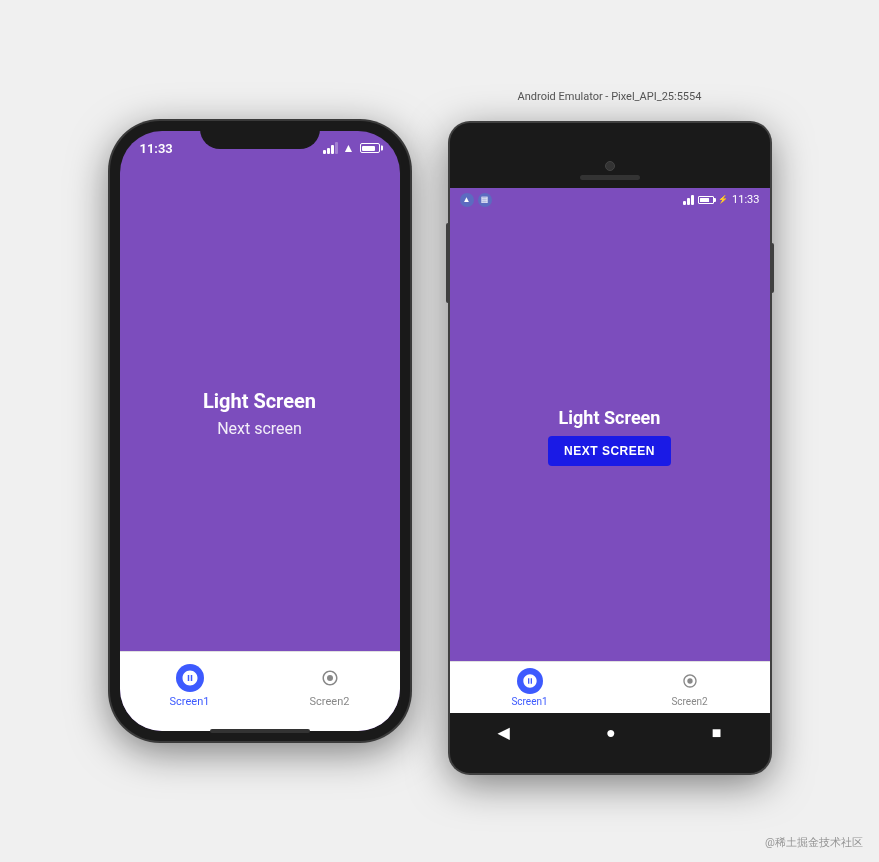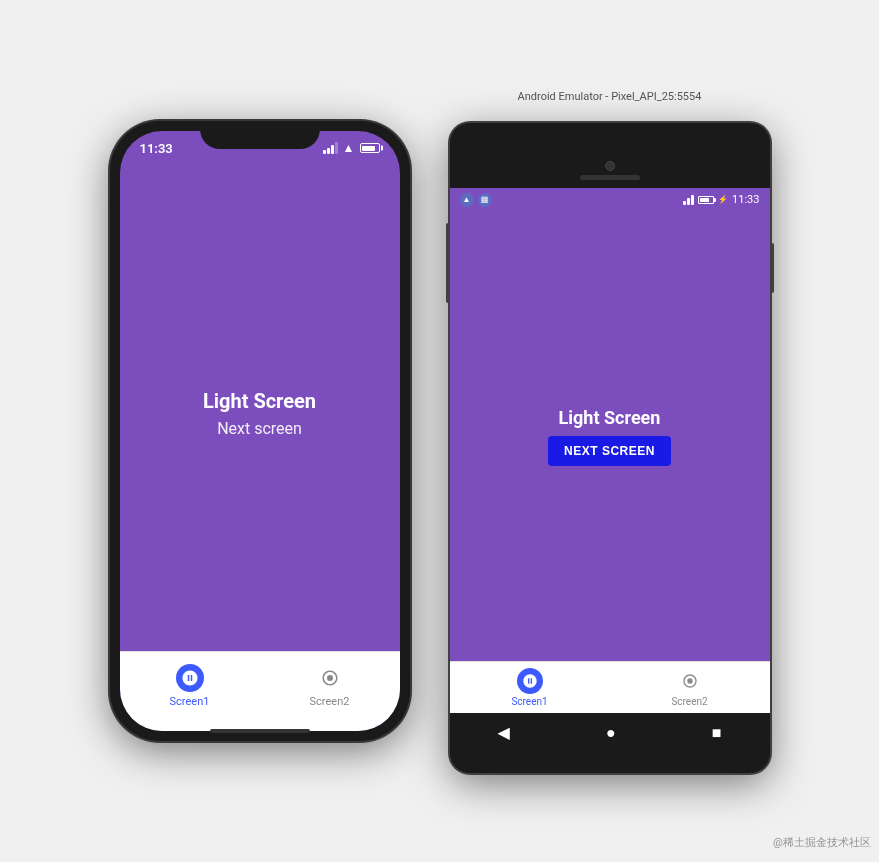--- a/index.html
+++ b/index.html
@@ -423,21 +423,21 @@
       background: #1a1a1a;
       height: 20px;
       border-radius: 0 0 20px 20px;
       flex-shrink: 0;
     }
 
     
     .watermark {
       position: absolute;
       bottom: 12px;
-      right: 8px;
+      right: 16px;
       color: rgba(0,0,0,0.4);
       font-size: 11px;
     }
   </style>
 </head>
 <body>
 
 <div class="ios-phone">
   <div class="ios-notch"></div>
   <div class="ios-phone-inner">

